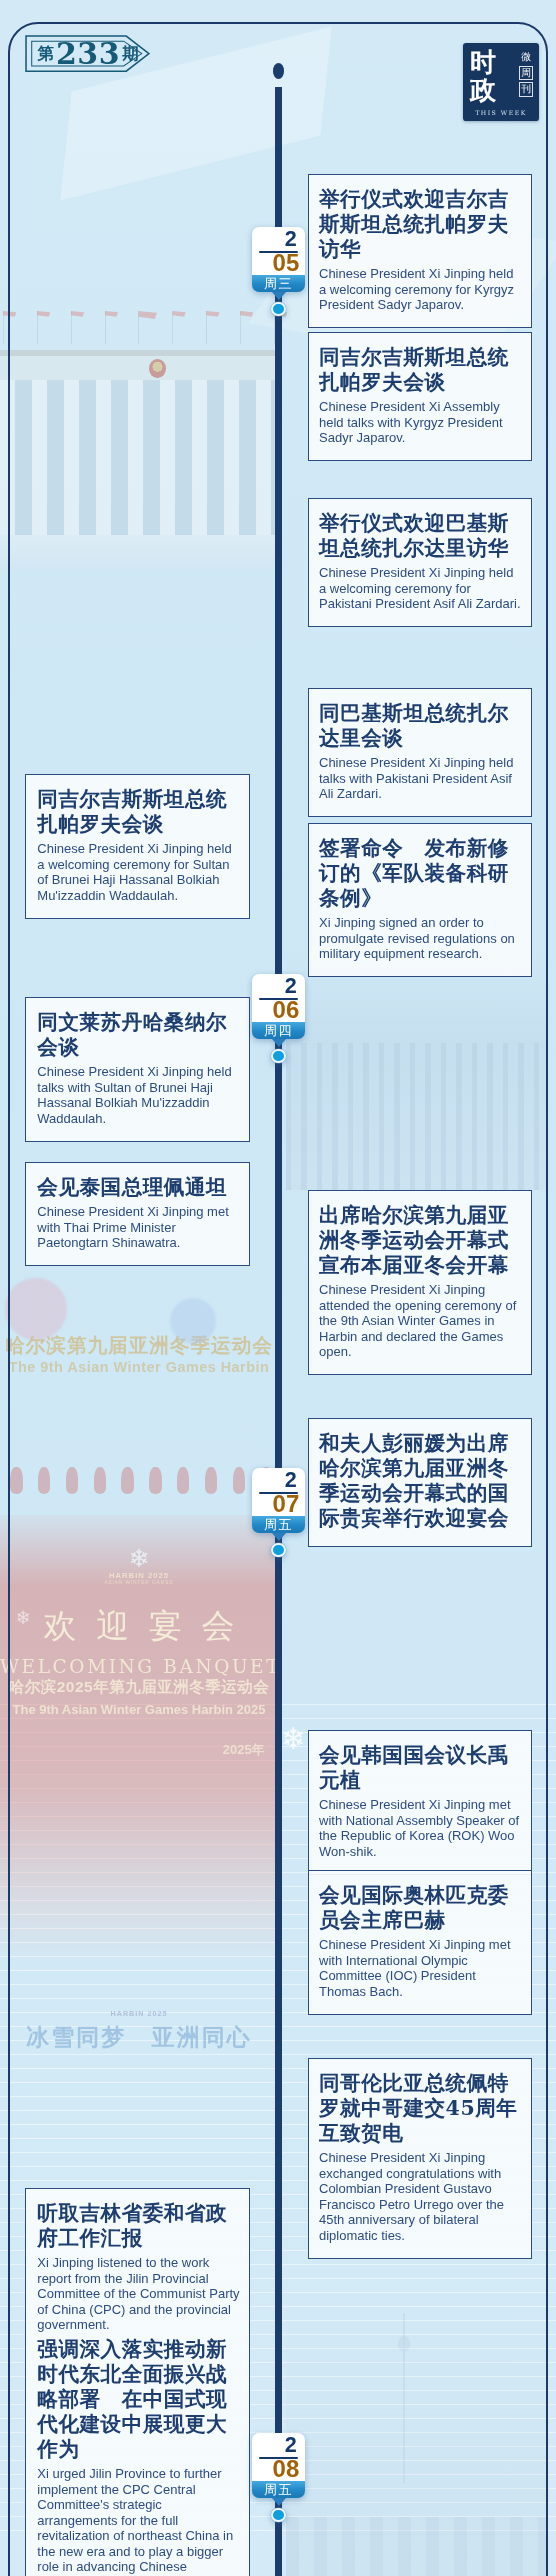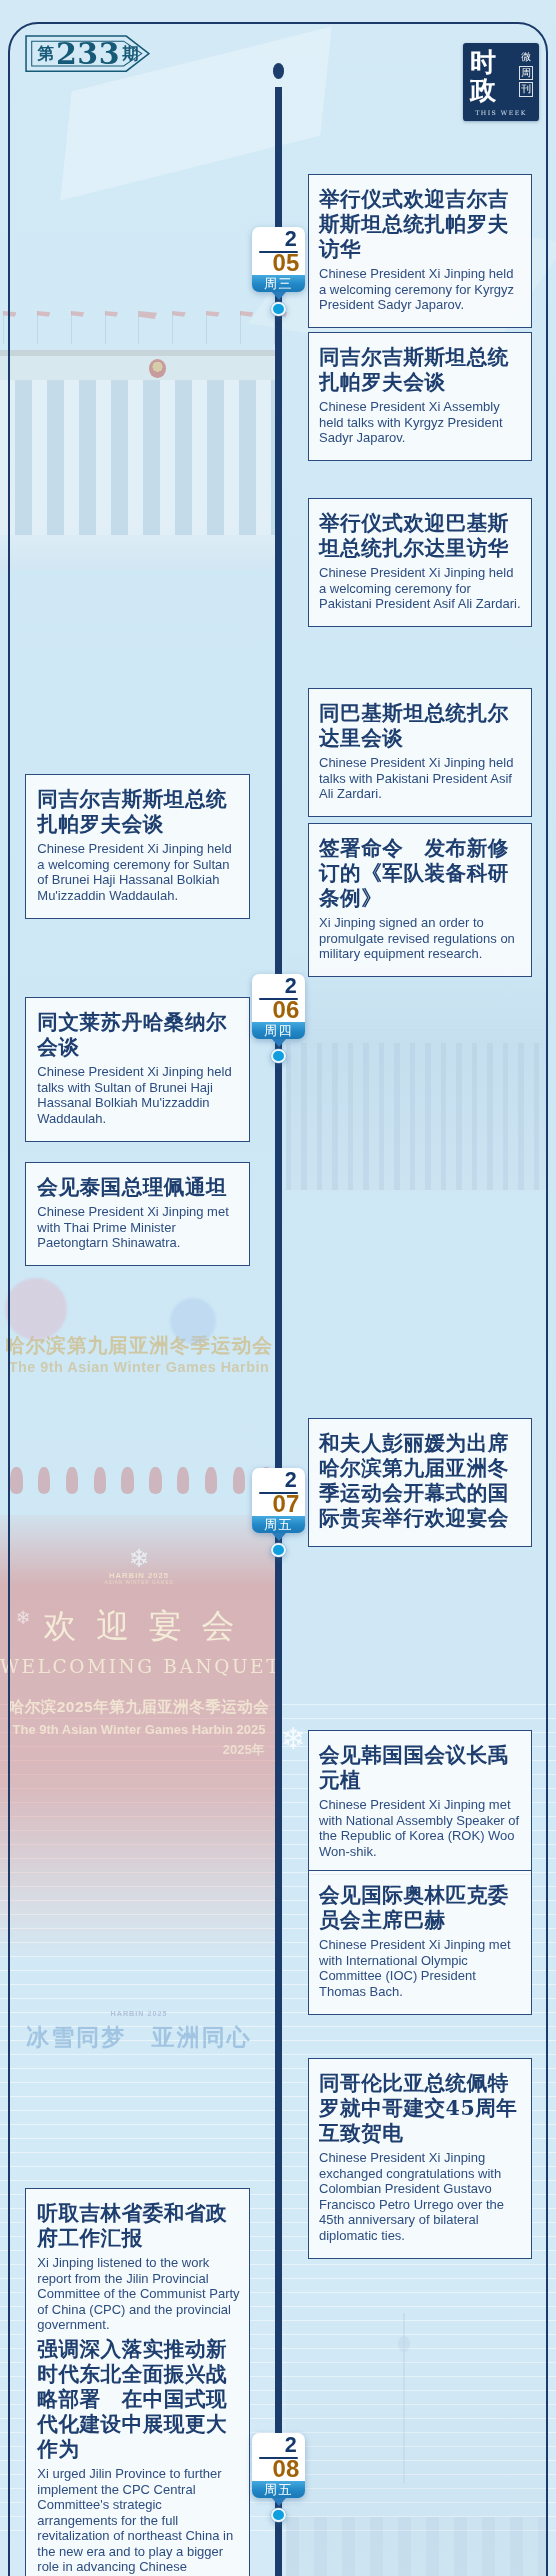--- a/index.html
+++ b/index.html
@@ -89,21 +89,21 @@
   .banq-figures{position:absolute;left:10.3px;right:5.2px;top:4.1px;height:28px;display:flex;justify-content:space-between;}
   .banq-figures i{width:12.4px;height:27px;background:rgba(203,78,72,.32);border-radius:45% 45% 6.2px 6.2px;}
   .banq-red{position:absolute;left:0;right:0;top:52px;height:448px;
             background:linear-gradient(180deg,rgba(226,148,142,.08) 0%,rgba(219,126,120,.5) 16%,rgba(224,142,136,.52) 60%,rgba(236,190,184,.25) 88%,rgba(240,210,205,0) 100%);}
   .banq-inner{position:absolute;left:0;right:0;top:82px;text-align:center;color:rgba(248,242,220,.9);}
   .banq-logo{font-size:25px;line-height:26px;color:rgba(235,244,250,.85);}
   .banq-brand{font-size:7.7px;letter-spacing:1px;color:rgba(244,232,204,.8);font-weight:bold;}
   .banq-brand2{font-size:4.6px;letter-spacing:1px;color:rgba(244,232,204,.65);margin-bottom:18.5px;}
   .banq-title{font-family:"DejaVu Serif","Liberation Serif",serif;font-size:33px;letter-spacing:19.6px;text-indent:19.6px;
               color:rgba(248,242,220,.88);margin-bottom:7.2px;white-space:nowrap;}
-  .banq-sub{font-family:"DejaVu Serif","Liberation Serif",serif;font-size:18.5px;letter-spacing:2.6px;color:rgba(247,240,216,.82);margin-bottom:20px;white-space:nowrap;}
+  .banq-sub{font-family:"DejaVu Serif","Liberation Serif",serif;font-size:18.5px;letter-spacing:2.6px;color:rgba(247,240,216,.82);margin-bottom:0;white-space:nowrap;}
   .banq-cn{font-size:15.5px;font-weight:bold;color:rgba(247,240,216,.78);letter-spacing:0.5px;margin-bottom:4.1px;white-space:nowrap;}
   .banq-en{font-size:13px;font-weight:bold;color:rgba(247,240,216,.74);white-space:nowrap;}
   .banq-date{position:absolute;right:13.4px;top:278px;font-size:13px;font-weight:bold;color:rgba(247,240,216,.7);}
   .bg-slogan{left:0;top:2009px;width:278px;height:82px;text-align:center;}
   .slog-brand{font-size:7.2px;letter-spacing:1px;color:rgba(150,165,200,.6);font-weight:bold;margin-bottom:4.1px;}
   .slog-cn{font-size:23px;font-weight:bold;color:rgba(126,172,212,.6);letter-spacing:2.1px;}
   .slog-en{font-family:"DejaVu Serif","Liberation Serif",serif;font-size:14px;color:rgba(140,176,212,.6);letter-spacing:1px;}
   .bg-city{left:286px;top:2282px;width:262px;height:489px;opacity:.32;
            background:linear-gradient(180deg,rgba(196,216,230,0) 0%,rgba(175,200,220,.5) 45%,rgba(205,220,231,.55) 100%);}
   .city-tower{position:absolute;left:117px;top:31px;width:2.1px;height:170px;background:rgba(150,176,200,.6);}
@@ -283,20 +283,24 @@
     <div class="c-en">Chinese President Xi Jinping held a welcoming ceremony for Sultan of Brunei Haji Hassanal Bolkiah Mu'izzaddin Waddaulah.</div>
   </div>
   <div class="card left c6">
     <div class="c-title">同文莱苏丹哈桑纳尔会谈</div>
     <div class="c-en">Chinese President Xi Jinping held talks with Sultan of Brunei Haji Hassanal Bolkiah Mu'izzaddin Waddaulah.</div>
   </div>
   <div class="card left c7">
     <div class="c-title">会见泰国总理佩通坦</div>
     <div class="c-en">Chinese President Xi Jinping met with Thai Prime Minister Paetongtarn Shinawatra.</div>
   </div>
+  <div class="card right c8">
+    <div class="c-title">出席哈尔滨第九届亚洲冬季运动会开幕式　宣布本届亚冬会开幕</div>
+    <div class="c-en">Chinese President Xi Jinping attended the opening ceremony of the 9th Asian Winter Games in Harbin and declared the Games open.</div>
+  </div>
   <div class="card right c9">
     <div class="c-title">和夫人彭丽媛为出席哈尔滨第九届亚洲冬季运动会开幕式的国际贵宾举行欢迎宴会</div>
   </div>
   <div class="card right c10">
     <div class="c-title">会见韩国国会议长禹元植</div>
     <div class="c-en">Chinese President Xi Jinping met with National Assembly Speaker of the Republic of Korea (ROK) Woo Won-shik.</div>
   </div>
   <div class="card right c11">
     <div class="c-title">会见国际奥林匹克委员会主席巴赫</div>
     <div class="c-en">Chinese President Xi Jinping met with International Olympic Committee (IOC) President Thomas Bach.</div>

